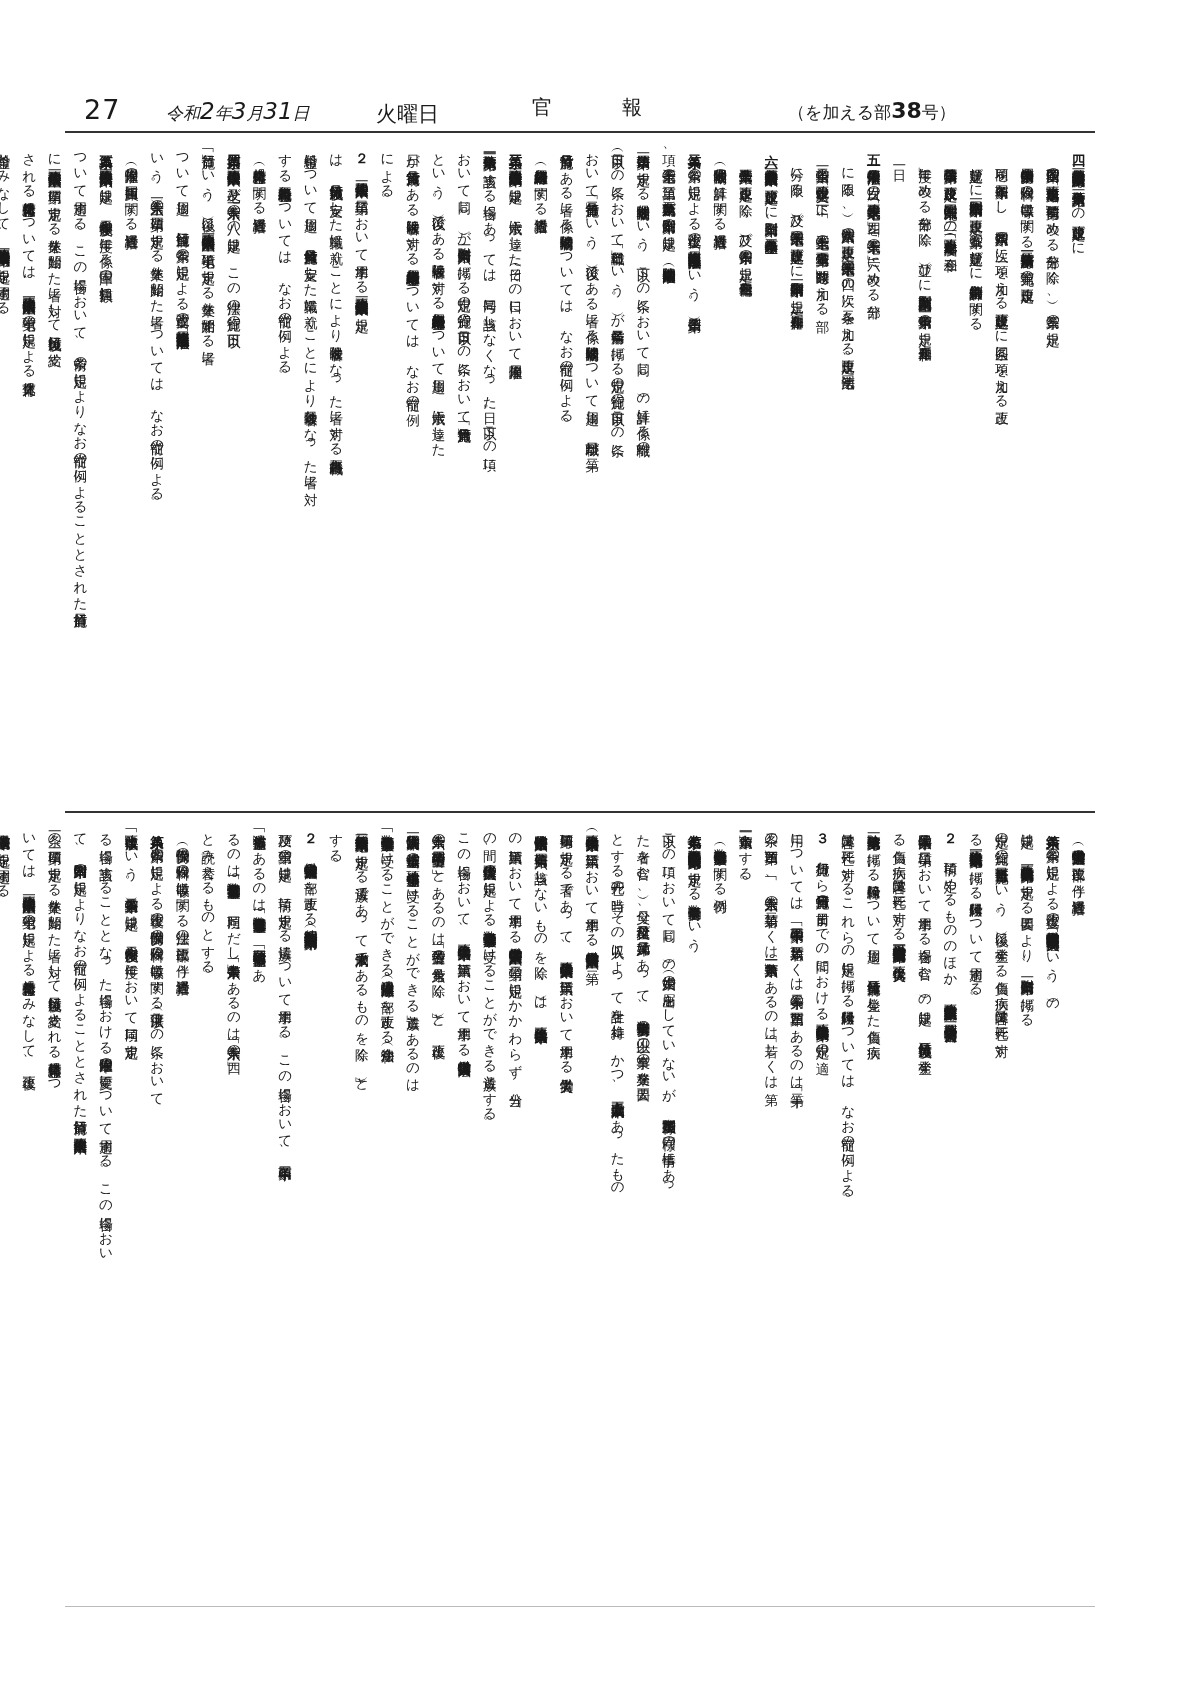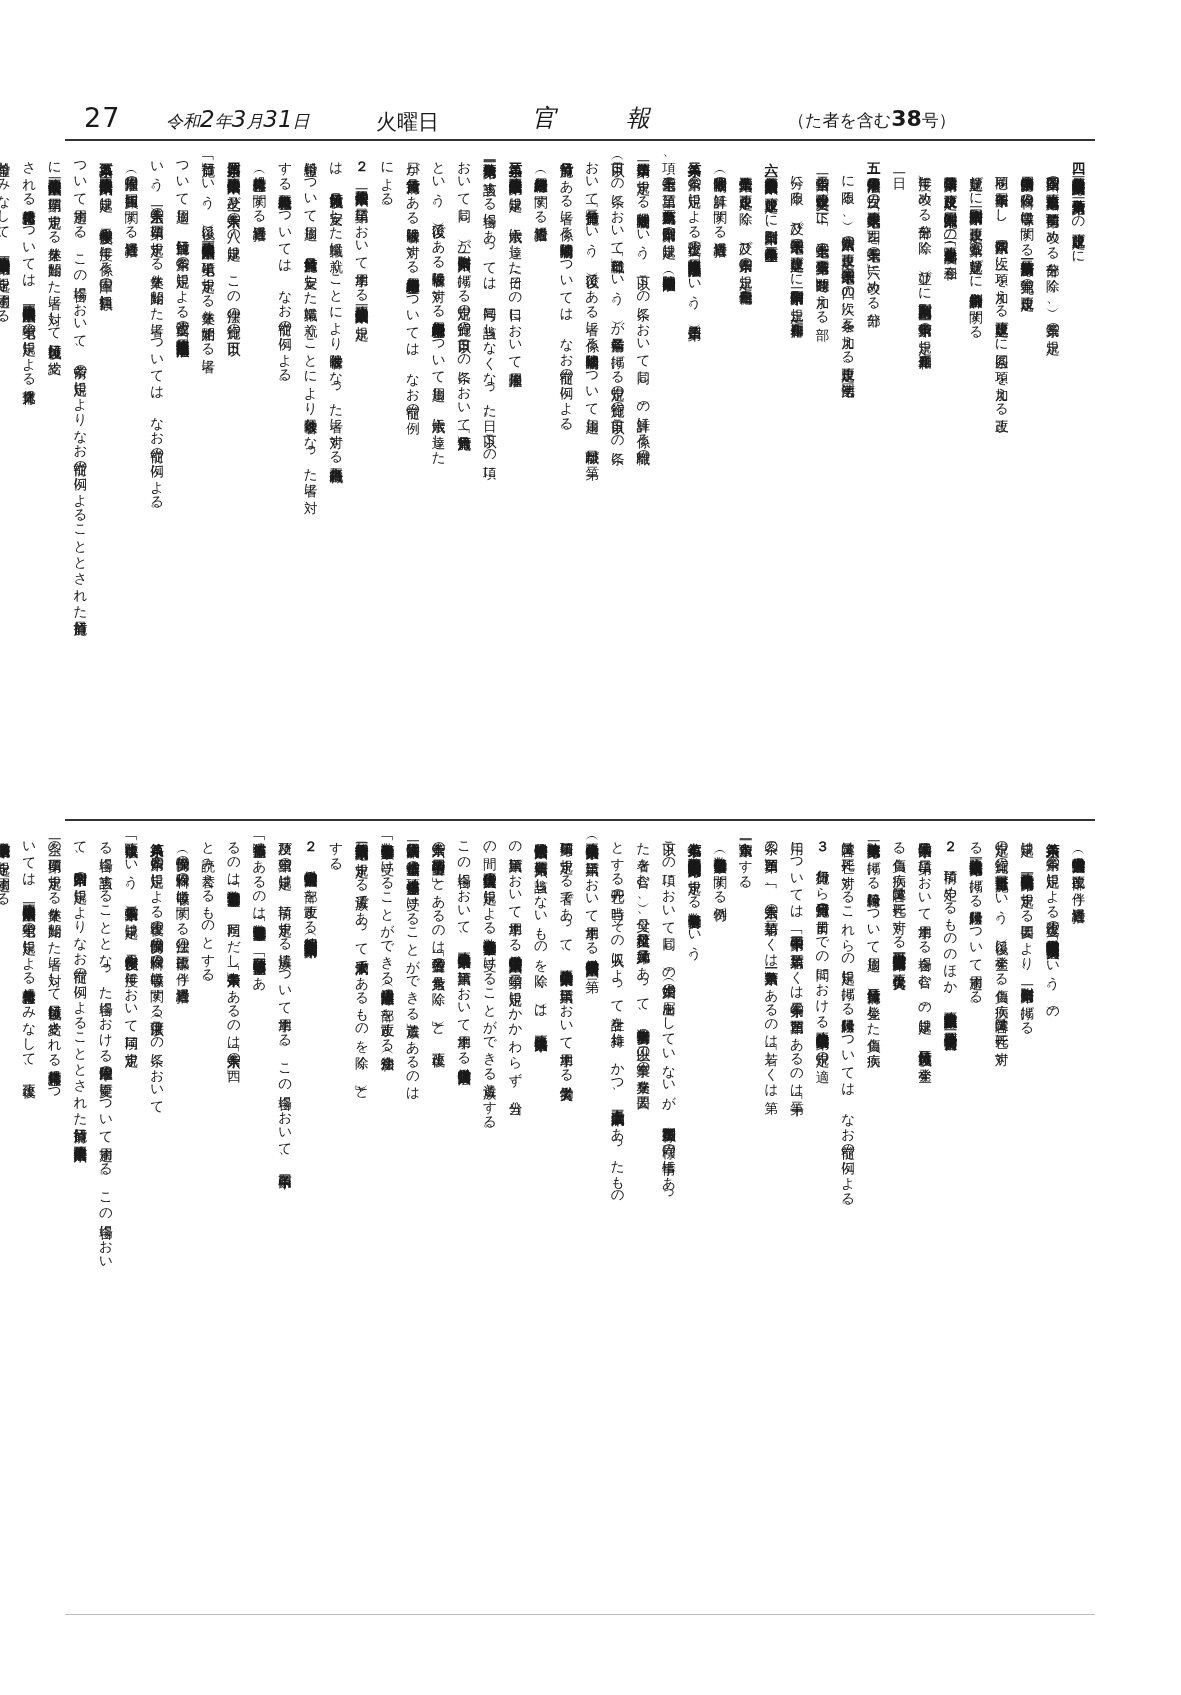--- a/index.html
+++ b/index.html
@@ -1,24 +1,24 @@
 <!DOCTYPE html>
 <html><head>
 <meta charset="utf-8">
 <style>
   html, body { margin: 0; padding: 0; background: #ffffff; }
   body { width: 1181px; height: 1695px; position: relative; overflow: hidden;
          font-family: "DejaVu Serif", "Liberation Serif", serif; color: #1a1a1a; }
-  .page { position: absolute; left: 0; top: 12px; width: 1181px; height: 1681px; }
+  .page { position: absolute; left: 0; top: 4px; width: 1181px; height: 1681px; }
   .header { position: absolute; left: 70px; top: 88px; width: 1020px; height: 36px; }
   .header .pno { position: absolute; left: 14px; top: 2px; font-family: "DejaVu Sans", "Liberation Sans", sans-serif; font-size: 27px; letter-spacing: 1px; }
   .header .date { position: absolute; left: 96px; top: 6px; font-size: 17px; font-style: italic; }
   .header .date .big { font-family: "DejaVu Sans", "Liberation Sans", sans-serif; font-size: 23px; }
   .header .dow { position: absolute; left: 306px; top: 8px; font-size: 21px; }
-  .header .title { position: absolute; left: 462px; top: 2px; font-size: 24px; letter-spacing: 70px; font-style: italic; }
+  .header .title { position: absolute; left: 462px; top: 2px; font-size: 20px; letter-spacing: 70px; }
   .header .issue { position: absolute; left: 718px; top: 6px; font-size: 17px; }
   .header .issue .big { font-family: "DejaVu Sans", "Liberation Sans", sans-serif; font-size: 22px; font-weight: bold; text-align: right; }
   .rule-top { position: absolute; left: 65px; top: 127px; width: 1030px; height: 2px; background: #333; }
   .rule-mid { position: absolute; left: 65px; top: 807px; width: 1030px; height: 2px; background: #333; }
   .rule-bot { position: absolute; left: 65px; top: 1602px; width: 1030px; height: 1px; background: #bbb; }
   .tier { position: absolute; writing-mode: vertical-rl; font-size: 13.6px; line-height: 25.6px; letter-spacing: 0.3px; }
   .tier.top { right: 90px; top: 140px; height: 660px; width: 1020px; }
   .tier.bottom { right: 90px; top: 820px; height: 665px; width: 1020px; }
   .col { display: block; white-space: nowrap; overflow: hidden; }
   .indent1 { padding-top: 14px; }
@@ -27,21 +27,21 @@
 </head>
 <body>
 
 <div class="page">
 
   <div class="header">
     <span class="pno">27</span>
     <span class="date"><span>令和</span><span class="big">2</span><span>年</span><span class="big">3</span><span>月</span><span class="big">31</span><span>日</span></span>
     <span class="dow">火曜日</span>
     <span class="title">官報</span>
-    <span class="issue"><span>（た者を含む</span><span class="big">38</span><span>号）</span></span>
+    <span class="issue"><span>（を加える部</span><span class="big">38</span><span>号）</span></span>
   </div>
 
   <div class="rule-top"></div>
 
   <div class="tier top" id="tier-top">
       <div class="col"><span class="lead">四</span><span>　第一条中雇用保険法第六十二条第一項第三号及び第六十六条第三項第一号イの改正規定並びに</span></div>
       <div class="col indent1"><span>同条第四項の改正規定（「前項第三号」を「前項第四号」に改める部分を除く。）、第三条の規定、</span></div>
       <div class="col indent1"><span>第四条中労働保険の保険料の徴収等に関する法律第十二条第一項第一号及び第九項の改正規定、</span></div>
       <div class="col indent1"><span>同項を同条第十項とし、同条第八項の次に一項を加える改正規定並びに同条に一項を加える改正</span></div>
       <div class="col indent1"><span>規定並びに同法附則第十一条第二項の改正規定、第五条の規定並びに第六条中特別会計に関する</span></div>

